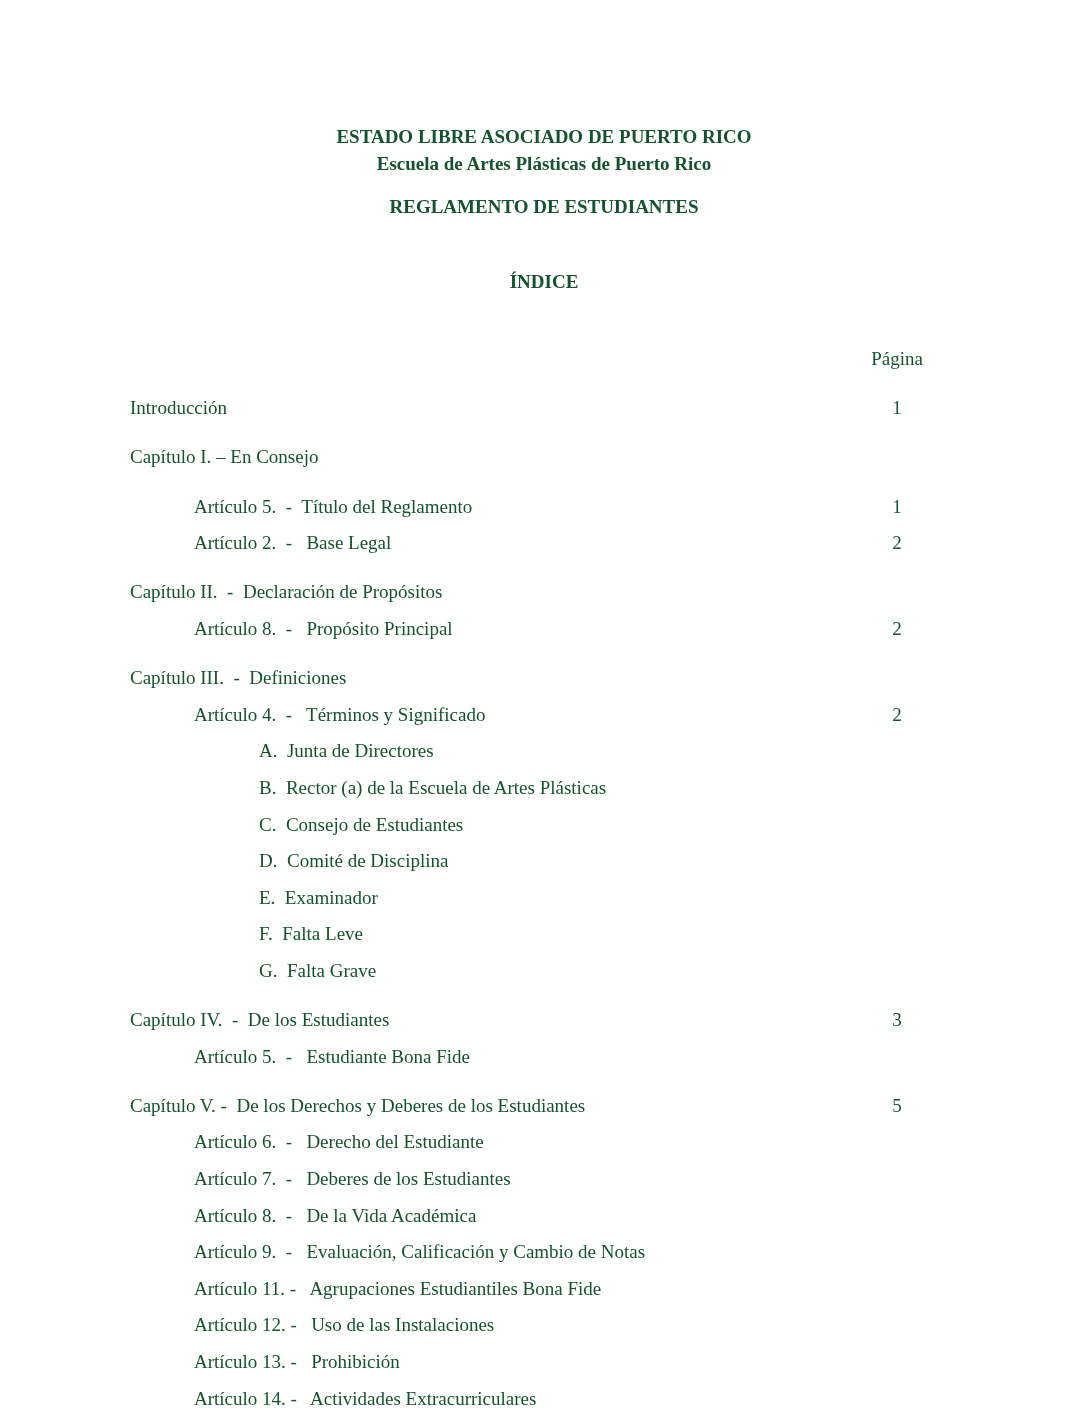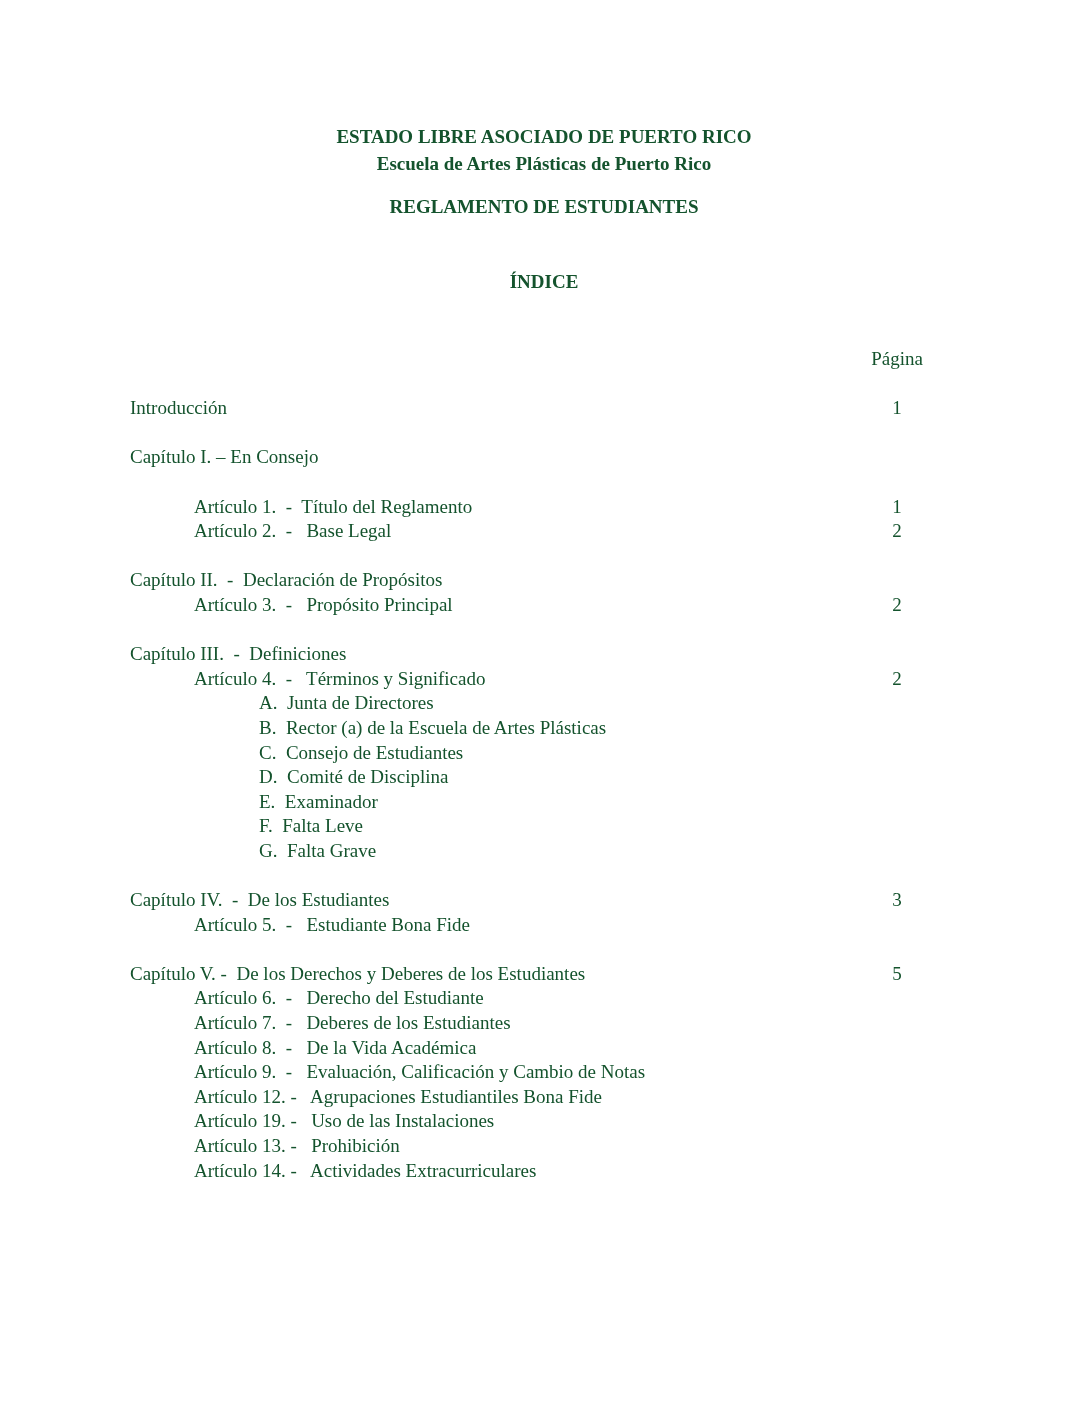--- a/index.html
+++ b/index.html
@@ -34,20 +34,21 @@
   .toc {
     margin-left: 130px;
     width: 817px;
     margin-top: 52px;
   }
   .row {
     display: flex;
     justify-content: space-between;
     align-items: baseline;
     line-height: 24.6px;
+    margin-top: 12px;
   }
   .row.gap {
     margin-top: 24.6px;
   }
   .txt {
     flex: 1 1 auto;
     white-space: pre-wrap;
   }
   .lvl0 { padding-left: 0; }
   .lvl1 { padding-left: 64px; }
@@ -81,33 +82,33 @@
 
   <div class="row gap">
         <span class="txt lvl0 bold">Introducción</span>
         <span class="pg">1</span>
       </div>
       <div class="row gap">
         <span class="txt lvl0 bold">Capítulo I. – En Consejo</span>
         <span class="pg"></span>
       </div>
       <div class="row gap">
-        <span class="txt lvl1">Artículo 1.  -  Título del Reglamento</span>
+        <span class="txt lvl1">Artículo 5.  -  Título del Reglamento</span>
         <span class="pg">1</span>
       </div>
       <div class="row">
         <span class="txt lvl1">Artículo 2.  -   Base Legal</span>
         <span class="pg bold">2</span>
       </div>
       <div class="row gap">
         <span class="txt lvl0 bold">Capítulo II.  -  Declaración de Propósitos</span>
         <span class="pg"></span>
       </div>
       <div class="row">
-        <span class="txt lvl1">Artículo 3.  -   Propósito Principal</span>
+        <span class="txt lvl1">Artículo 8.  -   Propósito Principal</span>
         <span class="pg bold">2</span>
       </div>
       <div class="row gap">
         <span class="txt lvl0 bold">Capítulo III.  -  Definiciones</span>
         <span class="pg"></span>
       </div>
       <div class="row">
         <span class="txt lvl1">Artículo 4.  -   Términos y Significado</span>
         <span class="pg bold">2</span>
       </div>
@@ -161,25 +162,25 @@
       </div>
       <div class="row">
         <span class="txt lvl1">Artículo 8.  -   De la Vida Académica</span>
         <span class="pg"></span>
       </div>
       <div class="row">
         <span class="txt lvl1">Artículo 9.  -   Evaluación, Calificación y Cambio de Notas</span>
         <span class="pg"></span>
       </div>
       <div class="row">
-        <span class="txt lvl1">Artículo 12. -   Agrupaciones Estudiantiles Bona Fide</span>
+        <span class="txt lvl1">Artículo 11. -   Agrupaciones Estudiantiles Bona Fide</span>
         <span class="pg"></span>
       </div>
       <div class="row">
-        <span class="txt lvl1">Artículo 19. -   Uso de las Instalaciones</span>
+        <span class="txt lvl1">Artículo 12. -   Uso de las Instalaciones</span>
         <span class="pg"></span>
       </div>
       <div class="row">
         <span class="txt lvl1">Artículo 13. -   Prohibición</span>
         <span class="pg"></span>
       </div>
       <div class="row">
         <span class="txt lvl1">Artículo 14. -   Actividades Extracurriculares</span>
         <span class="pg"></span>
       </div>

